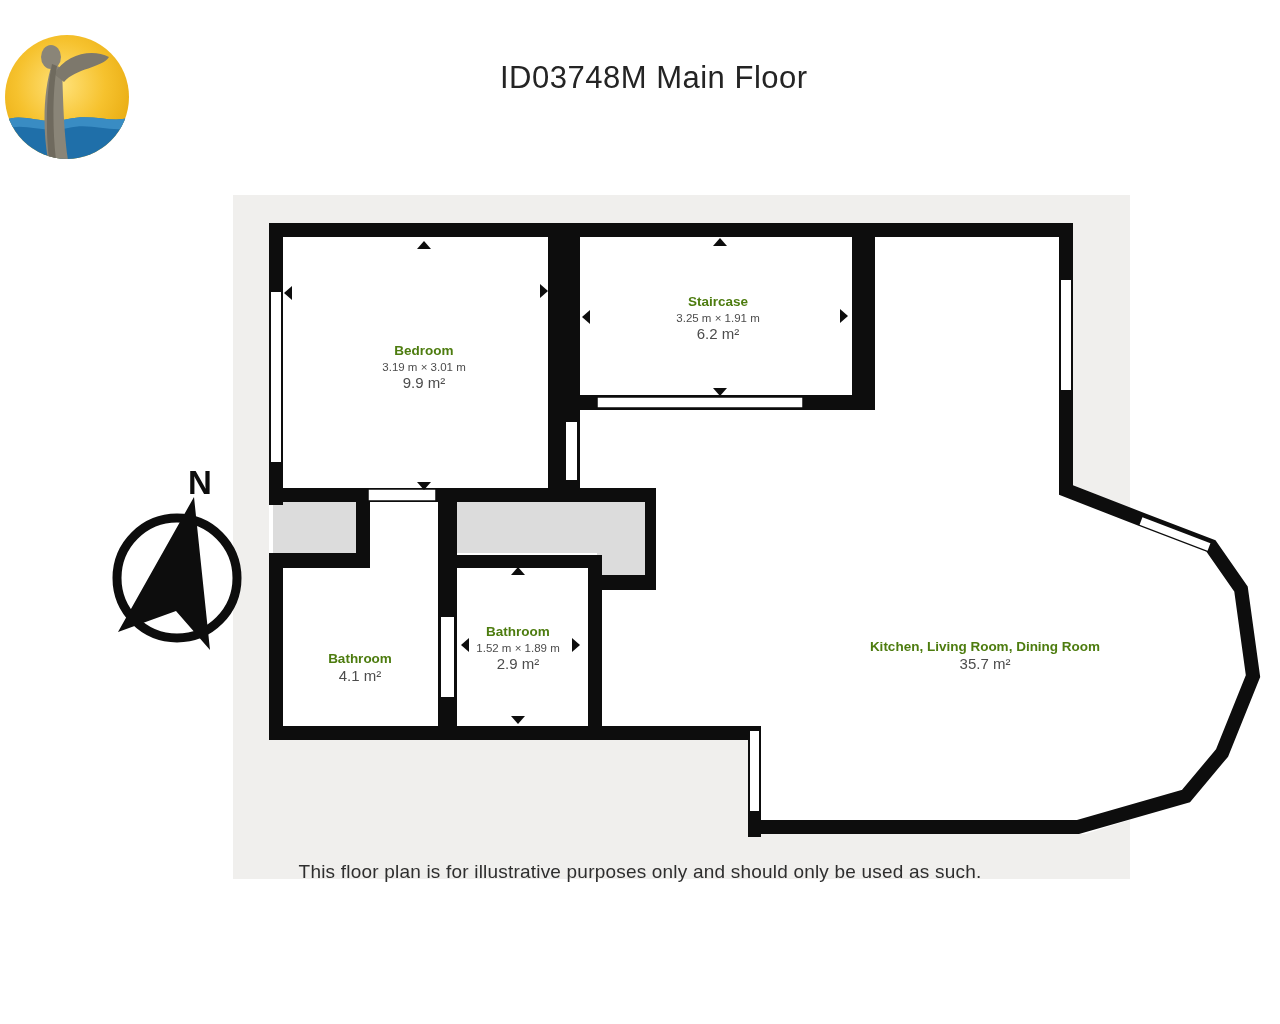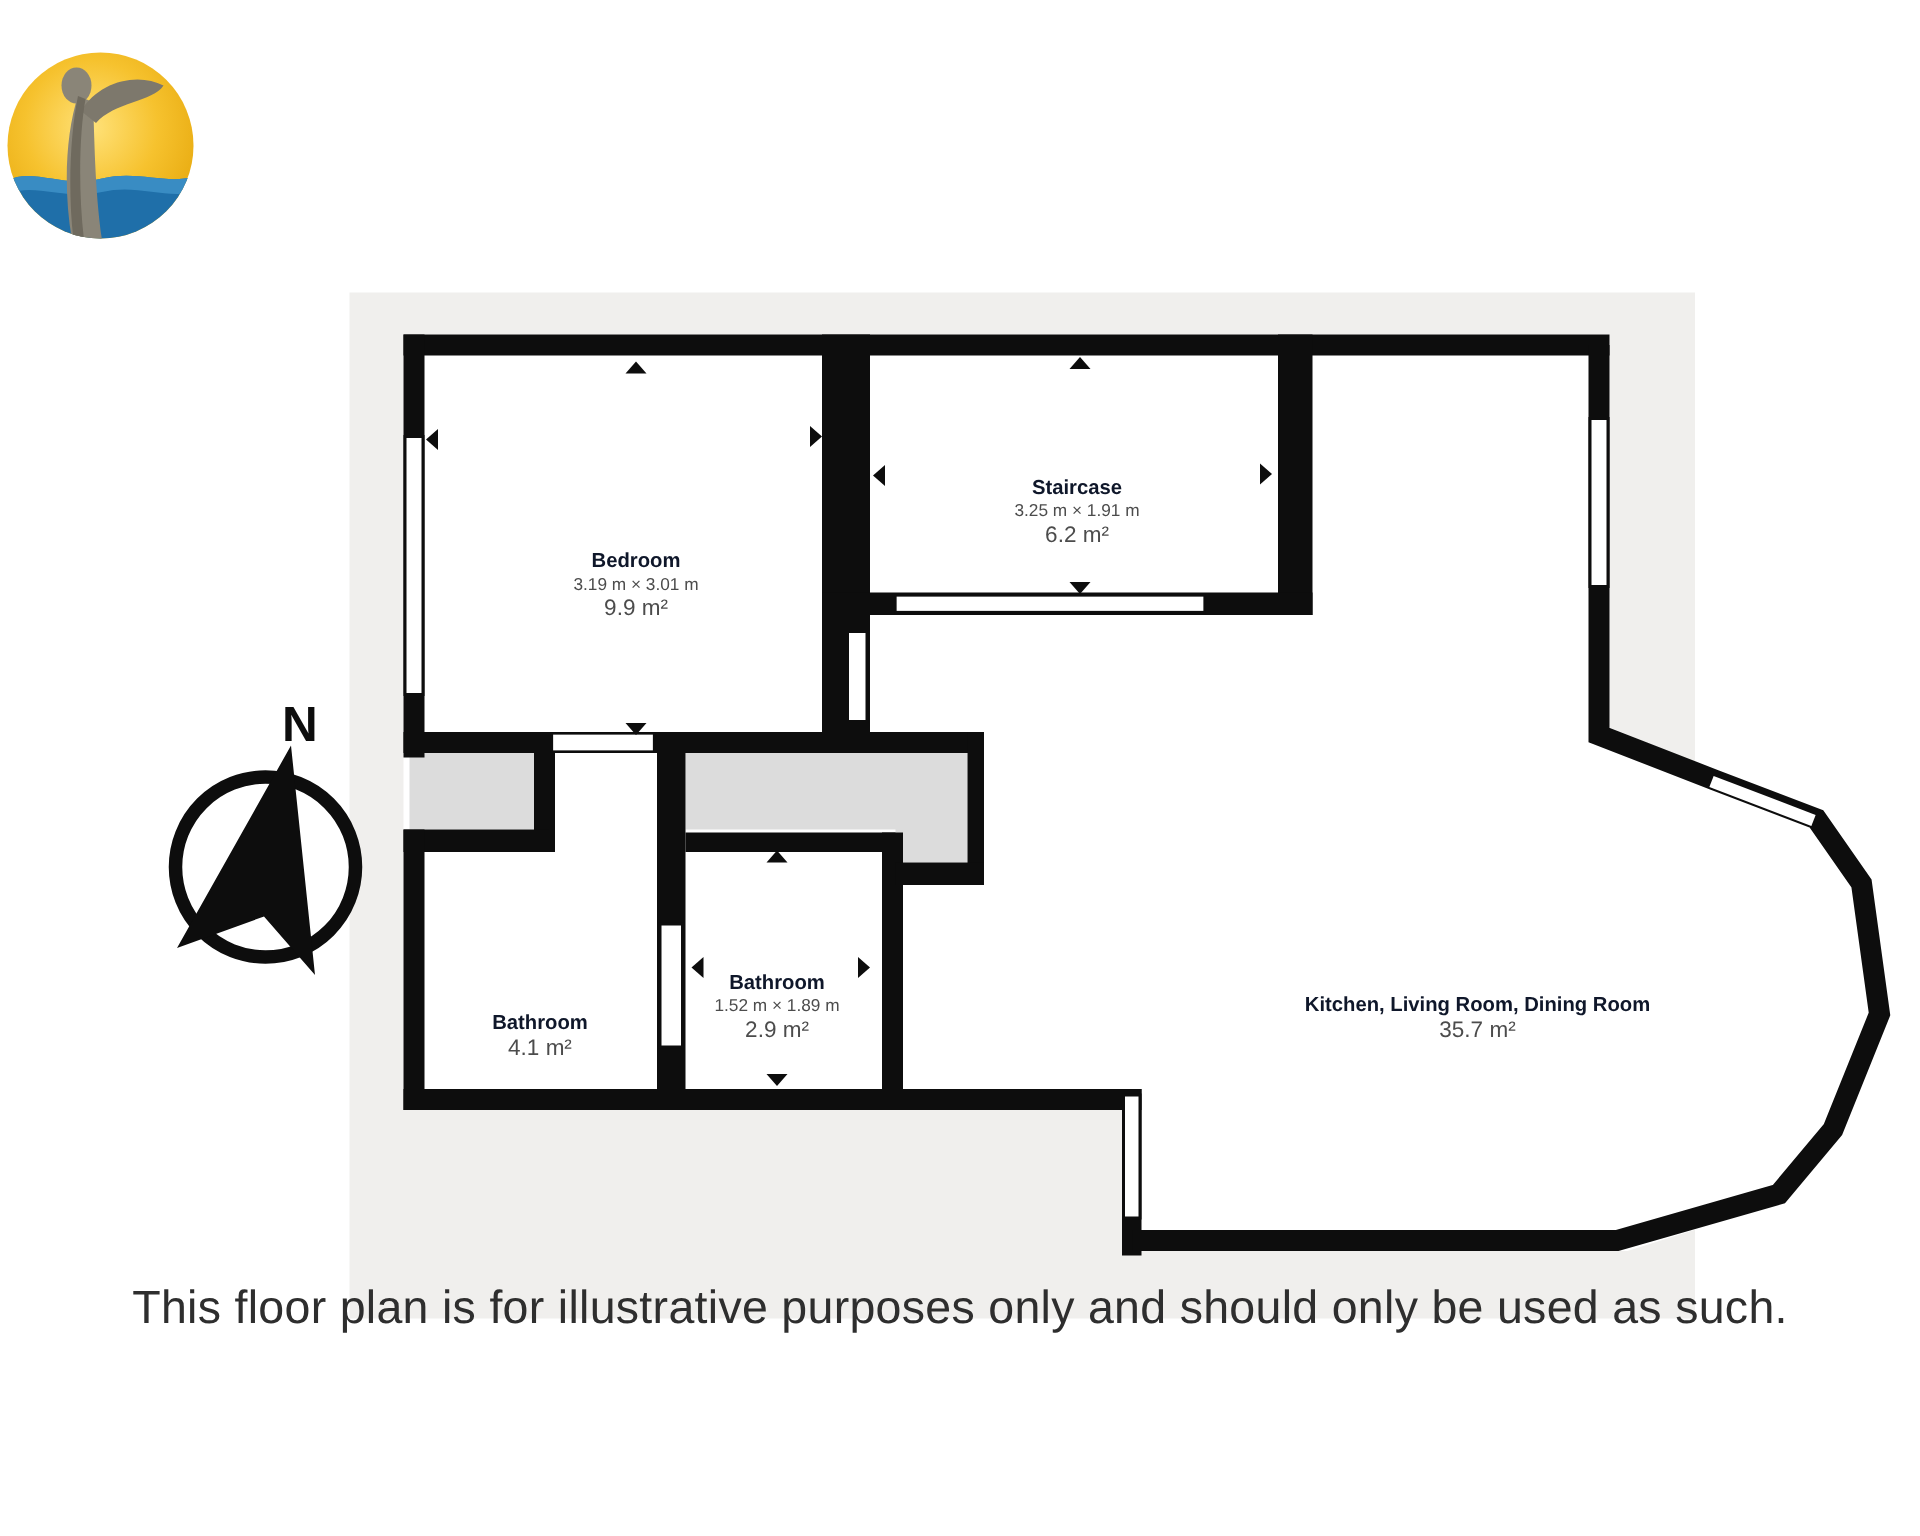--- a/index.html
+++ b/index.html
@@ -23,32 +23,32 @@
     position:absolute;left:500px;top:60px;
     font-size:31px;color:#242424;font-weight:500;letter-spacing:0.5px;white-space:nowrap;
   }
   
   svg.plan{position:absolute;left:0;top:0;width:1280px;height:1024px;}
   
   .room-label{
     position:absolute;text-align:center;transform:translateX(-50%);
     color:#3f3f3f;line-height:15px;white-space:nowrap;
   }
-  .room-name{font-size:13.5px;font-weight:bold;color:#0f172a;margin-bottom:2px;margin-top:23px;}
+  .room-name{font-size:13.5px;font-weight:bold;color:#4d7c0f;margin-bottom:2px;}
   .room-dims{font-size:11.5px;color:#4c4c4c;}
   .room-area{font-size:15px;color:#4c4c4c;}
   
   .compass-n{
     position:absolute;left:183px;top:464px;width:34px;text-align:center;
     font-size:33px;font-weight:800;color:#0d0d0d;
   }
   
   .disclaimer{
     position:absolute;left:0;top:857px;width:1280px;text-align:center;
-    font-size:31px;color:#2e2e2e;line-height:30px;letter-spacing:0.2px;
+    font-size:19px;color:#2e2e2e;line-height:30px;letter-spacing:0.2px;
   }
 </style>
 </head>
 <body>
 
 <div class="abs" style="left:0;top:0;width:1280px;height:190px;">
 
   <svg class="abs" style="left:2px;top:26px;" width="132" height="146" viewBox="0 0 132 146">
     <defs>
       <radialGradient id="sunGrad" cx="45%" cy="40%" r="65%">
@@ -65,20 +65,21 @@
       <path d="M0 96 C 18 84, 38 100, 66 93 C 92 87, 112 99, 132 90 L132 146 L0 146 Z" fill="#1f6fa9"></path>
       <path d="M0 96 C 18 84, 38 100, 66 93 C 92 87, 112 99, 132 90 L132 101 C 110 108, 90 96, 66 102 C 40 108, 18 94, 0 105 Z" fill="#3e92c8" opacity="0.85"></path>
 
       <ellipse cx="49" cy="31" rx="10" ry="12" fill="#8a8578"></ellipse>
       <path d="M50 38 C 42 62, 40 100, 46 134 L66 134 C 61 100, 61 62, 60 42 Z" fill="#8a8578"></path>
       <path d="M52 48 C 64 28, 90 22, 107 31 C 100 42, 74 42, 62 56 Z" fill="#7d786c"></path>
       <path d="M50 38 C 45 62, 43 100, 47 134 L54 134 C 50 100, 51 62, 55 40 Z" fill="#6f6a5e"></path>
     </g>
   </svg>
 
+  <div class="page-title">ID03748M Main Floor</div>
 </div>
 
 <svg class="plan" viewBox="0 0 1280 1024">
 
   <rect x="233" y="195" width="897" height="684" fill="#f0efed"></rect>
 
   <polygon fill="#ffffff" points="269,223 1073,223 1073,485 1147,515 1220,545 1250,590 1262,678 1230,760 1193,800 1085,834 752,834 752,733 269,733"></polygon>
 
   <g fill="#dcdcdc">
     <rect x="273" y="502" width="85" height="51"></rect>

